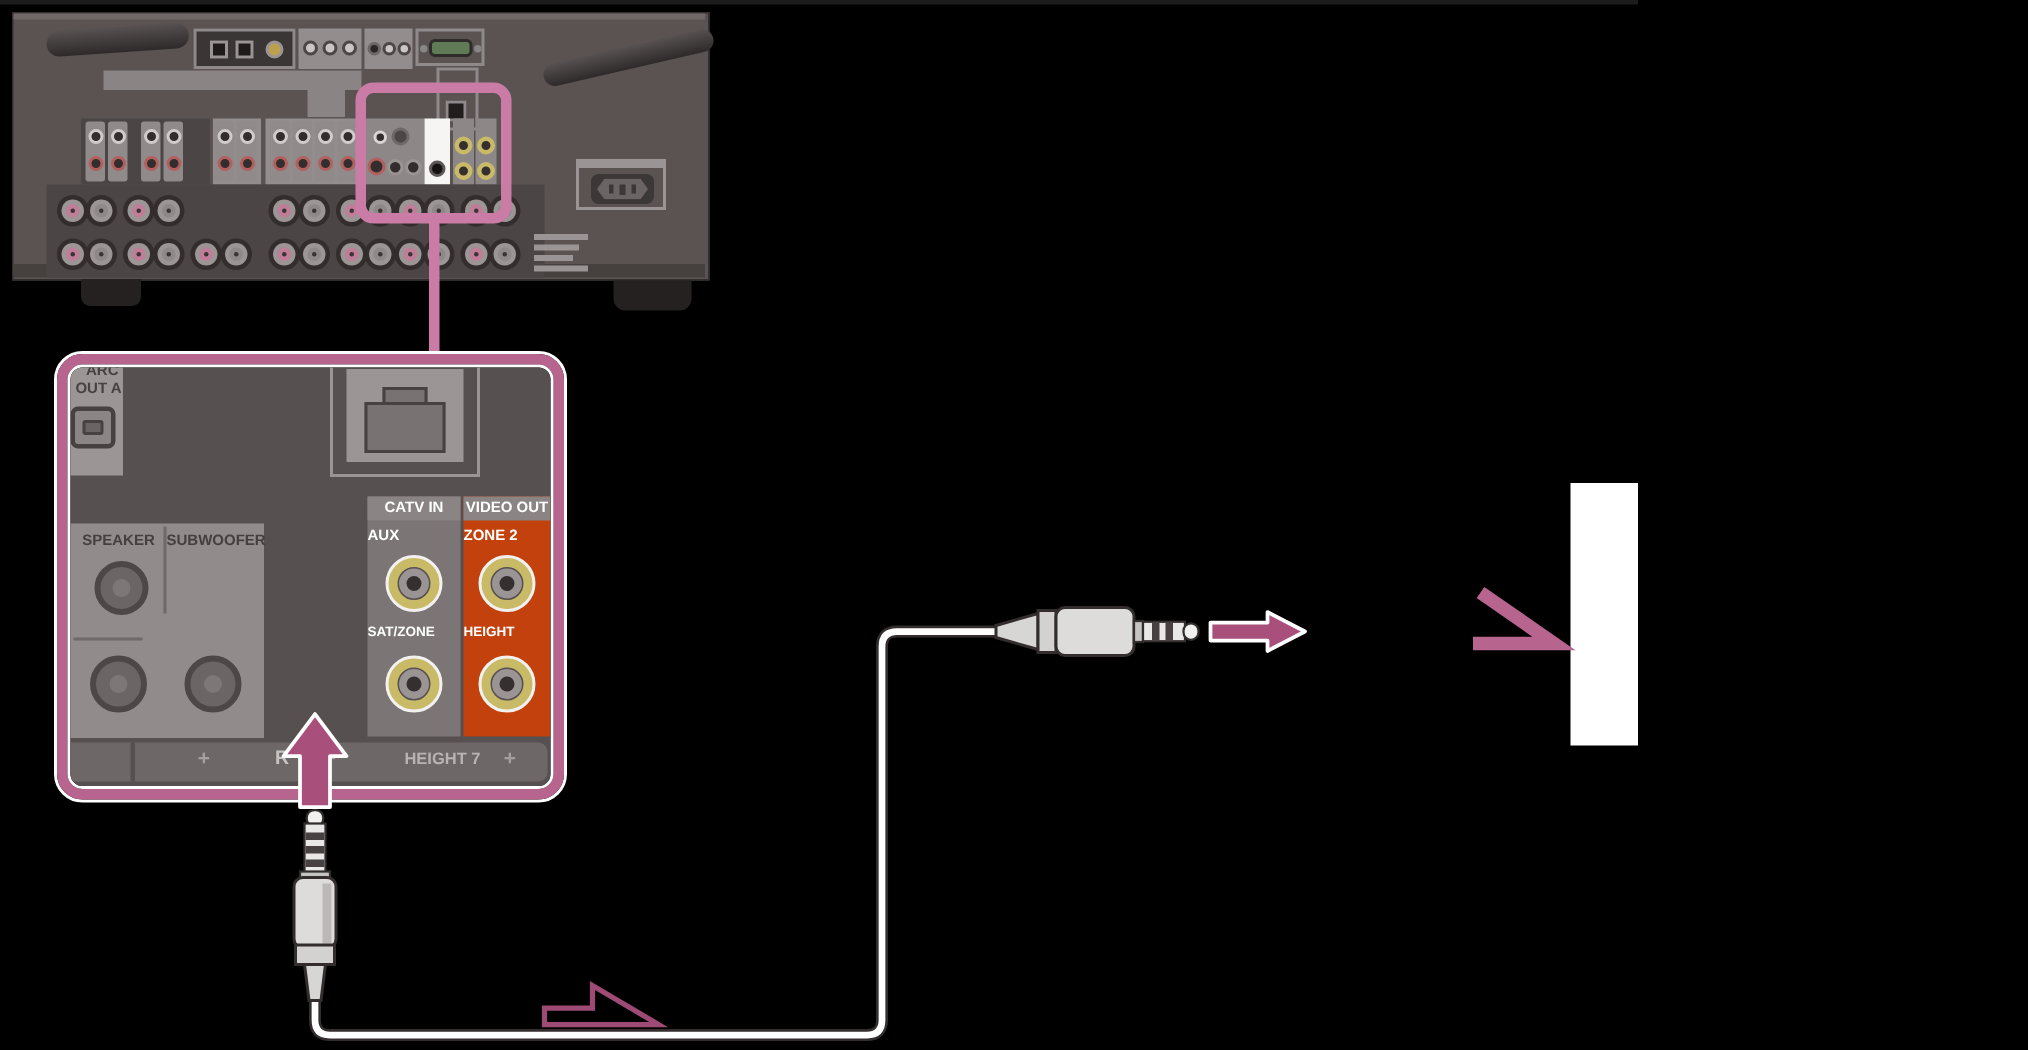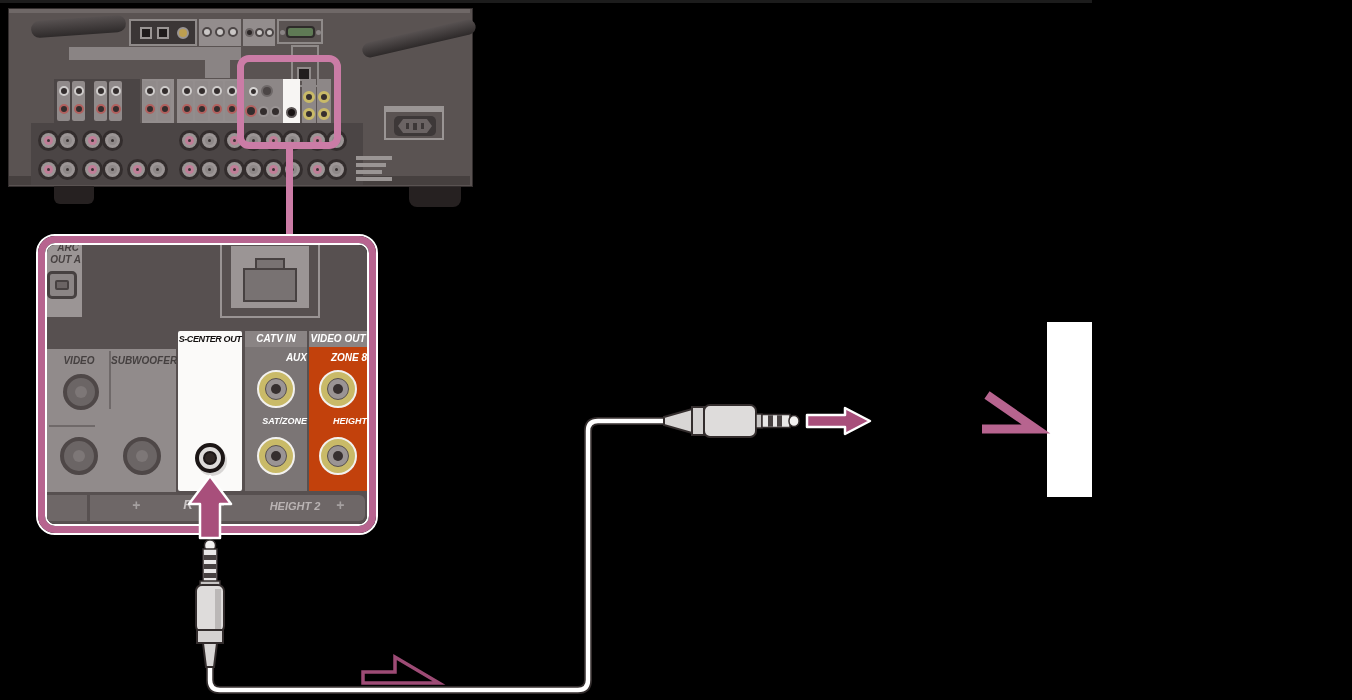--- a/index.html
+++ b/index.html
@@ -1,32 +1,32 @@
 <!DOCTYPE html>
 <html><head>
 <meta charset="utf-8">
 <style>
   html,body{margin:0;padding:0;background:#000;}
   #canvas{position:relative;width:1092px;height:700px;background:#000;overflow:hidden;
-          font-family:"Liberation Sans","DejaVu Sans",sans-serif;font-style:italic;}
+          font-family:"Liberation Sans","DejaVu Sans",sans-serif;}
   .abs{position:absolute;box-sizing:border-box;}
   .lbl{text-align:center;font-weight:bold;white-space:nowrap;}
   .circ{border-radius:50%;position:absolute;box-sizing:border-box;}
   
   #receiver{position:absolute;left:8px;top:8px;width:463px;height:177px;background:#5a5352;border:1px solid #332e2e;}
   .panel-dark{background:#4b4545;}
   .panel-light{background:#938d8d;}
   .strip{position:absolute;width:13px;height:40px;background:#908a8a;border-radius:2px;}
   
   .d-outer{position:absolute;left:36px;top:234px;width:338px;height:297px;border:2px solid #fff;border-radius:19px;z-index:10;}
   .d-pink{width:100%;height:100%;border:7px solid #b7648f;border-radius:17px;box-sizing:border-box;}
   .d-white2{width:100%;height:100%;border:2px solid #fff;border-radius:10px;box-sizing:border-box;}
   .d-content{position:relative;width:100%;height:100%;background:#575050;border-radius:8px;overflow:hidden;}
   .hdr{background:#8a8484;color:#fff;font-weight:bold;text-align:center;}
-  .collbl{color:#fff;font-weight:bold;text-align:right;position:absolute;width:100%;}
+  .collbl{color:#fff;font-weight:bold;text-align:left;position:absolute;width:100%;}
   
   #callout{position:absolute;left:766px;top:273px;width:231px;height:227px;border:9px solid #b7648f;border-radius:18px;background:#000;z-index:20;}
   svg{display:block;}
   #gfx{position:absolute;left:0;top:0;z-index:50;pointer-events:none;}
 </style>
 </head>
 <body>
 
 <div id="canvas">
 
@@ -297,76 +297,70 @@
     </div>
 
     <div class="abs" style="left:173px;top:-7px;width:100px;height:80px;border:2px solid #9a9494;">
       <div class="abs" style="left:9px;top:6px;width:78px;height:62px;background:#9b9595;">
         <div class="abs" style="left:24px;top:12px;width:30px;height:14px;background:#787272;border:2px solid #474141;"></div>
         <div class="abs" style="left:12px;top:22px;width:54px;height:34px;background:#787272;border:2px solid #474141;"></div>
       </div>
     </div>
 
     <div class="abs" style="left:-2px;top:104px;width:131px;height:143px;background:#918b8b;">
-      <div class="abs lbl" style="left:5px;top:6px;width:58px;font-size:10px;color:#454040;">VIDEO</div>
+      <div class="abs lbl" style="left:5px;top:6px;width:58px;font-size:10px;color:#454040;">SPEAKER</div>
       <div class="abs lbl" style="left:66px;top:6px;width:62px;font-size:10px;color:#454040;">SUBWOOFER</div>
       <div class="abs" style="left:64px;top:2px;width:2px;height:58px;background:#6f6969;"></div>
       <div class="abs" style="left:4px;top:76px;width:46px;height:2px;background:#6f6969;"></div>
       <div class="circ" style="left:18px;top:25px;width:36px;height:36px;border:4px solid #4e4747;background:#6b6565;">
         <div class="circ" style="left:8px;top:8px;width:12px;height:12px;background:#7d7777;"></div>
       </div>
       <div class="circ" style="left:15px;top:88px;width:38px;height:38px;border:4px solid #4e4747;background:#6b6565;">
         <div class="circ" style="left:9px;top:9px;width:12px;height:12px;background:#7d7777;"></div>
       </div>
       <div class="circ" style="left:78px;top:88px;width:38px;height:38px;border:4px solid #4e4747;background:#6b6565;">
         <div class="circ" style="left:9px;top:9px;width:12px;height:12px;background:#7d7777;"></div>
       </div>
     </div>
 
-    <div class="abs" style="left:131px;top:86px;width:64px;height:160px;background:#fbfaf9;border-radius:2px;">
-      <div class="abs lbl" style="left:0;top:3px;width:64px;font-size:9px;letter-spacing:-0.4px;color:#131010;">S-CENTER OUT</div>
-      <div class="circ" style="left:17px;top:112px;width:30px;height:30px;border:4px solid #1c1616;background:#dddbda;box-shadow:2px 3px 0 rgba(60,50,50,.18);">
-        <div class="circ" style="left:4px;top:4px;width:14px;height:14px;background:#2f2725;border:2px solid #1c1616;"></div>
-      </div>
-    </div>
 
     <div class="abs" style="left:198px;top:86px;width:62px;height:160px;background:#7b7575;">
       <div class="hdr" style="position:absolute;left:0;top:0;width:62px;height:16px;font-size:10px;line-height:16px;">CATV IN</div>
       <div class="collbl" style="top:21px;font-size:10px;">AUX</div>
       <div class="circ" style="left:12px;top:39px;width:38px;height:38px;background:#c9ba68;border:2px solid #f2f1ef;">
         <div class="circ" style="left:6px;top:6px;width:22px;height:22px;background:#9a9494;border:1px solid #575050;"></div>
         <div class="circ" style="left:12px;top:12px;width:10px;height:10px;background:#362f2f;"></div>
       </div>
       <div class="collbl" style="top:85px;font-size:9px;">SAT/ZONE</div>
       <div class="circ" style="left:12px;top:106px;width:38px;height:38px;background:#c9ba68;border:2px solid #f2f1ef;">
         <div class="circ" style="left:6px;top:6px;width:22px;height:22px;background:#9a9494;border:1px solid #575050;"></div>
         <div class="circ" style="left:12px;top:12px;width:10px;height:10px;background:#362f2f;"></div>
       </div>
     </div>
 
     <div class="abs" style="left:262px;top:86px;width:58px;height:160px;background:#c2410c;">
       <div class="hdr" style="position:absolute;left:0;top:0;width:58px;height:16px;font-size:10px;line-height:16px;">VIDEO OUT</div>
-      <div class="collbl" style="top:21px;font-size:10px;">ZONE 8</div>
+      <div class="collbl" style="top:21px;font-size:10px;">ZONE 2</div>
       <div class="circ" style="left:10px;top:39px;width:38px;height:38px;background:#c9ba68;border:2px solid #f2f1ef;">
         <div class="circ" style="left:6px;top:6px;width:22px;height:22px;background:#9a9494;border:1px solid #575050;"></div>
         <div class="circ" style="left:12px;top:12px;width:10px;height:10px;background:#362f2f;"></div>
       </div>
       <div class="collbl" style="top:85px;font-size:9px;">HEIGHT</div>
       <div class="circ" style="left:10px;top:106px;width:38px;height:38px;background:#c9ba68;border:2px solid #f2f1ef;">
         <div class="circ" style="left:6px;top:6px;width:22px;height:22px;background:#9a9494;border:1px solid #575050;"></div>
         <div class="circ" style="left:12px;top:12px;width:10px;height:10px;background:#362f2f;"></div>
       </div>
     </div>
 
     <div class="abs" style="left:-1px;top:250px;width:319px;height:26px;background:#6e6767;border-radius:0 6px 6px 0;">
       <div class="abs" style="left:41px;top:0;width:3px;height:26px;background:#575050;"></div>
       <div class="abs lbl" style="left:78px;top:2px;width:24px;font-size:14px;color:#a5a0a0;">+</div>
       <div class="abs lbl" style="left:132px;top:2px;width:20px;font-size:13px;color:#c8c3c3;">R</div>
       <div class="abs lbl" style="left:164px;top:2px;width:20px;font-size:14px;color:#a5a0a0;">−</div>
-      <div class="abs lbl" style="left:210px;top:5px;width:78px;font-size:11px;color:#b9b3b3;">HEIGHT 2</div>
+      <div class="abs lbl" style="left:210px;top:5px;width:78px;font-size:11px;color:#b9b3b3;">HEIGHT 7</div>
       <div class="abs lbl" style="left:282px;top:2px;width:24px;font-size:14px;color:#a5a0a0;">+</div>
     </div>
    </div>
         </div>
       </div>
   </div>
 
   <div class="abs" style="left:1047px;top:322px;width:297px;height:175px;background:#fff;z-index:1;">
     <div class="abs" style="left:61px;top:118px;width:172px;height:57px;border:3px solid #1a1a1a;border-bottom:none;border-radius:10px 10px 0 0;"></div>
   </div>

